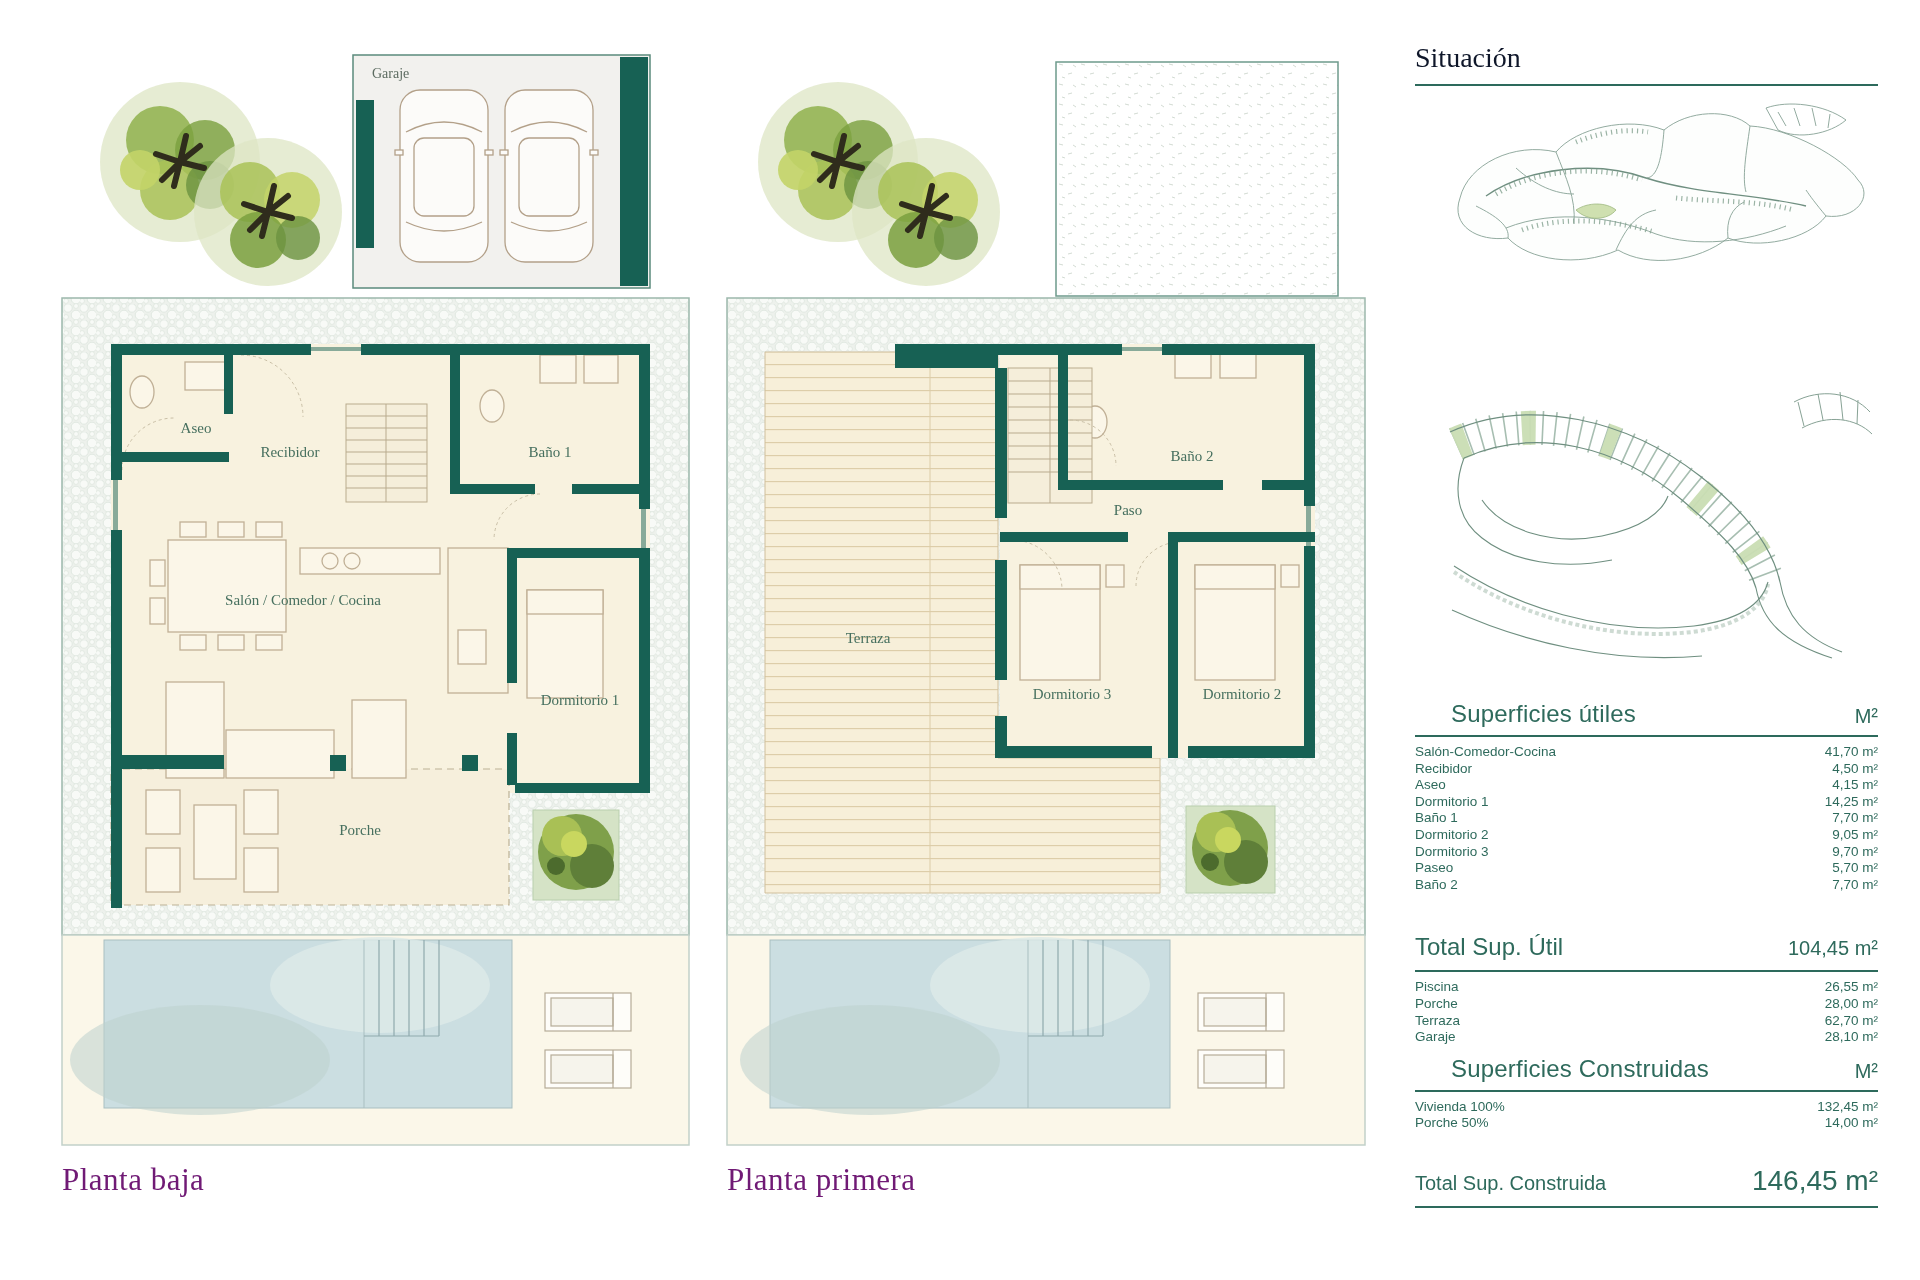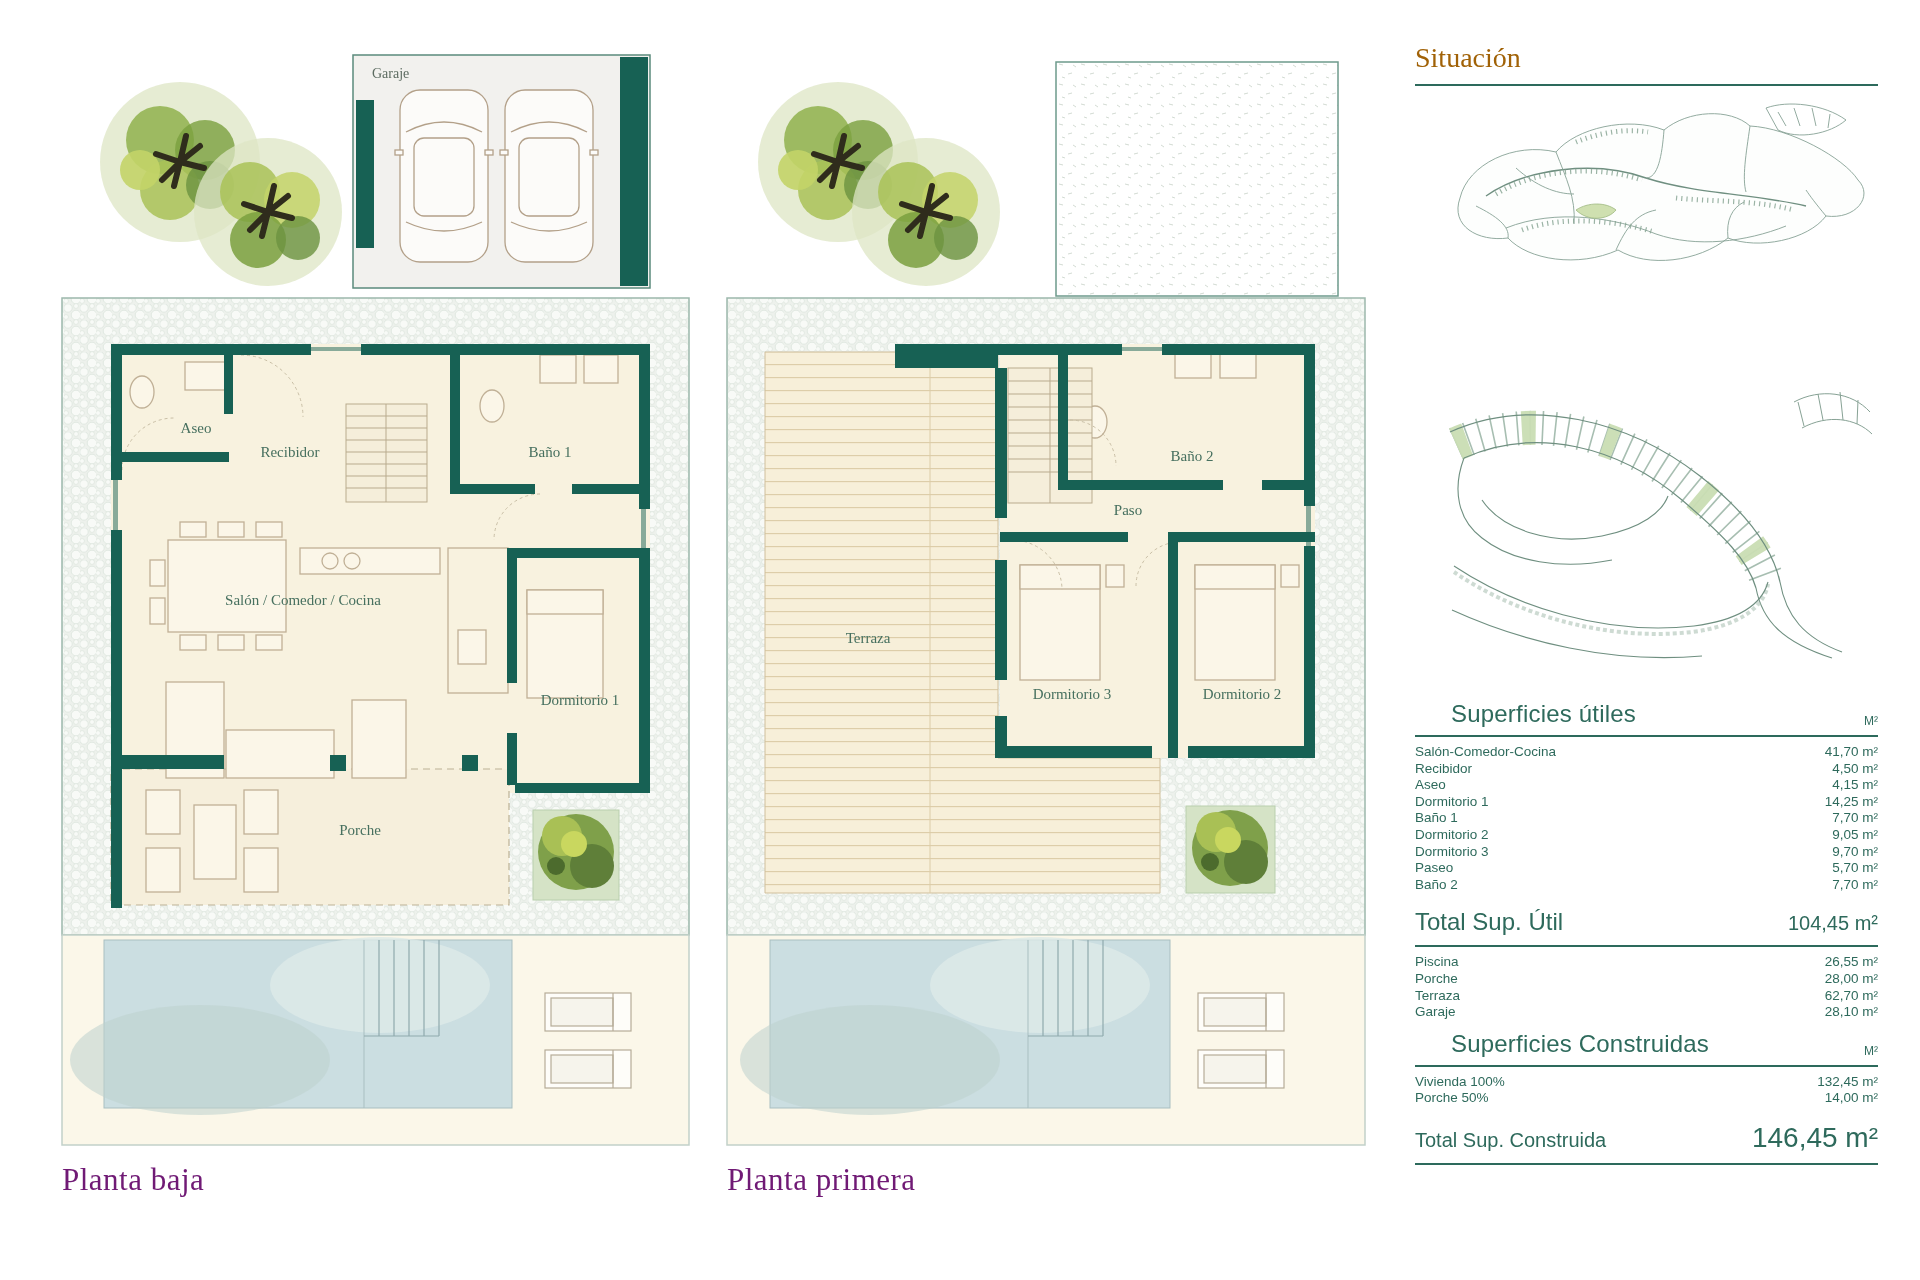--- a/index.html
+++ b/index.html
@@ -6,31 +6,31 @@
     font-family:"Liberation Sans",sans-serif;}
   .canvas{position:absolute;left:0;top:0;width:1920px;height:1280px;padding-left:29px;}
   svg{position:absolute;left:0;top:0;}
   .lbl{position:absolute;transform:translate(-50%,-50%);white-space:nowrap;
     font-family:"Liberation Serif",serif;color:#47705f;font-size:15px;}
   .corner-lbl{position:absolute;transform:none;white-space:nowrap;
     font-family:"Liberation Serif",serif;color:#5c6b60;font-size:14px;}
   .plan-title{position:absolute;font-family:"Liberation Serif",serif;color:#701a75;
     font-size:31px;letter-spacing:0.5px;}
   .side-head{position:absolute;left:1415px;width:463px;font-family:"Liberation Serif",serif;
-    color:#a16207;font-size:28px;border-bottom:2px solid #2d6a5c;padding-bottom:10px;}
+    color:#0f172a;font-size:28px;border-bottom:2px solid #2d6a5c;padding-bottom:10px;}
   .sheet-table{position:absolute;left:1415px;top:700px;width:463px;color:#2e6a5c;}
   .tbl-head{display:flex;justify-content:space-between;align-items:flex-end;
     border-bottom:2px solid #2d6a5c;padding-bottom:7px;}
   .tbl-head .t{font-size:24px;letter-spacing:0.2px;margin-left:36px;}
-  .tbl-head .u{font-size:12px;text-align:center;}
+  .tbl-head .u{font-size:20px;text-align:center;}
   .tbl-rows{padding:7px 0 9px 0;}
   .tbl-row{display:flex;justify-content:space-between;font-size:13.5px;line-height:16.6px;}
   .tbl-total{display:flex;justify-content:space-between;align-items:baseline;
     border-bottom:2px solid #2d6a5c;padding:6px 0 9px 0;}
-  .tbl-total .t{font-size:24px;}
+  .tbl-total .t{font-size:24px;margin-top:25px;}
   .tbl-total .v{font-size:20px;}
   .tbl-total.big .t{font-size:20px;}
   .tbl-total.big .v{font-size:28px;}
 </style>
 </head>
 <body>
 
 <div class="canvas">
 
 <svg width="1920" height="1280" viewBox="0 0 1920 1280">

